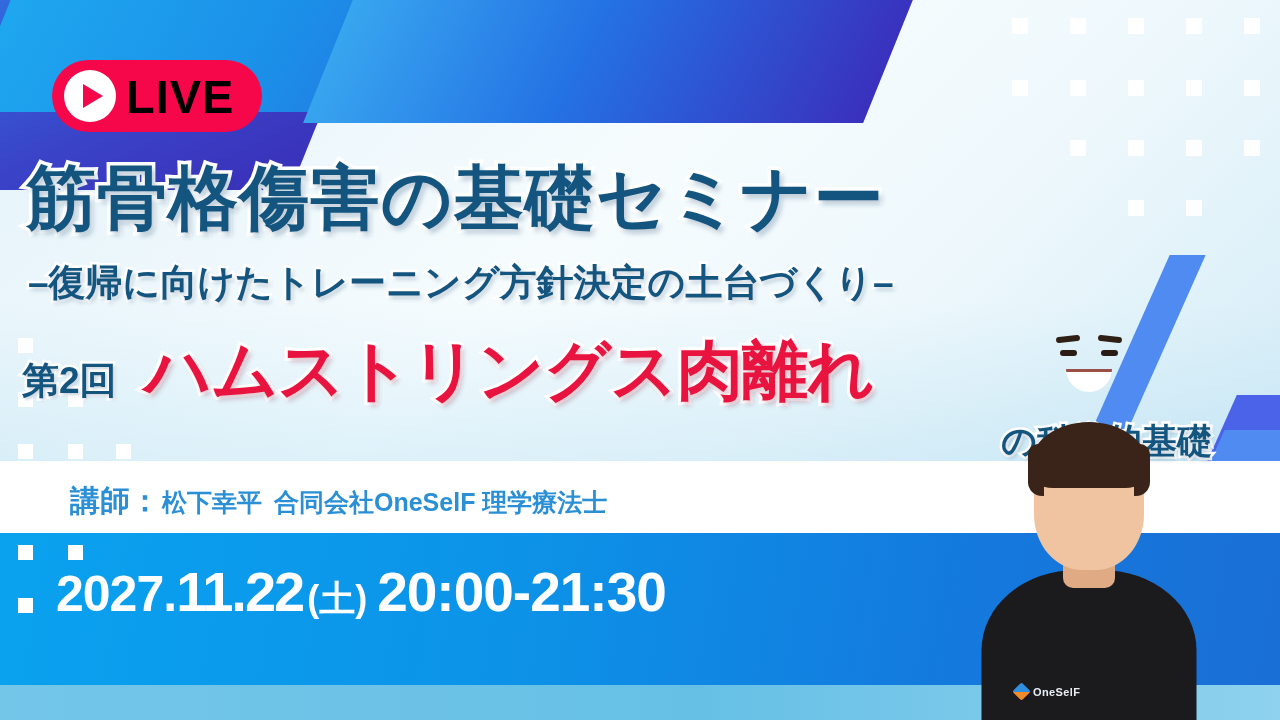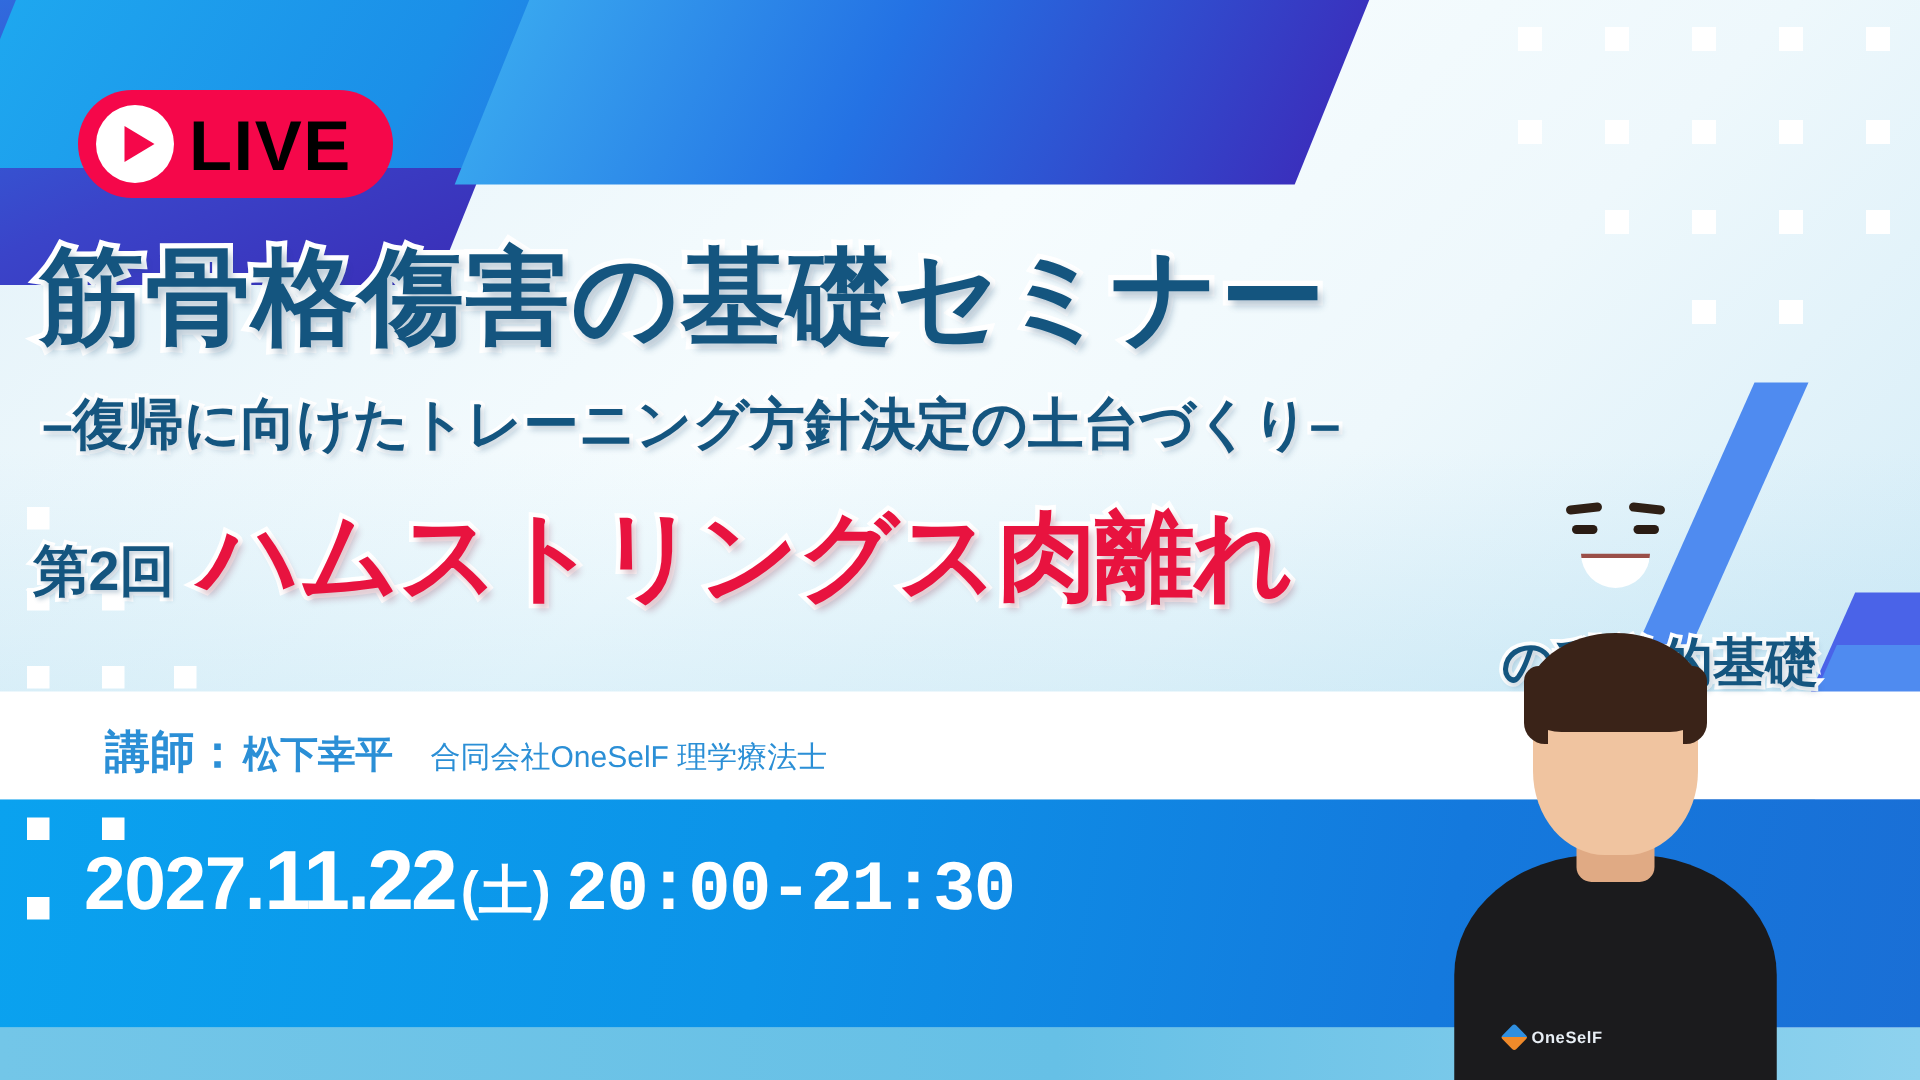--- a/index.html
+++ b/index.html
@@ -107,21 +107,21 @@
     align-items: baseline;
     white-space: nowrap;
   }
   .episode-no {
     font-size: 37px;
     font-weight: 700;
     color: #14557f;
     -webkit-text-stroke: 5px #ffffff;
     paint-order: stroke fill;
     text-shadow: 2px 2px 3px rgba(30,80,120,0.25);
-    margin-right: 16px;
+    margin-right: 28px;
   }
   .headline-red {
     font-size: 66px;
     font-weight: 700;
     letter-spacing: -1px;
     color: #e8133f;
     -webkit-text-stroke: 6px #ffffff;
     paint-order: stroke fill;
     text-shadow: 3px 4px 5px rgba(120,20,50,0.25);
   }
@@ -199,24 +199,24 @@
     font-weight: 700;
     color: #2b8fd6;
   }
   .speaker-name {
     font-size: 25px;
     font-weight: 700;
     color: #2b8fd6;
     margin-left: 2px;
   }
   .speaker-affil {
-    font-size: 20px;
-    font-weight: 400;
+    font-size: 25px;
+    font-weight: 700;
     color: #2b8fd6;
-    margin-left: 25px;
+    margin-left: 12px;
   }
 
   
   .band-date {
     position: absolute;
     left: 0; right: 0;
     top: 533px;
     height: 152px;
     background: linear-gradient(100deg, #0aa2ef 0%, #0c93e8 40%, #1479dd 75%, #1a6fd6 100%);
   }
@@ -225,21 +225,21 @@
     left: 56px;
     top: 560px;
     display: flex;
     align-items: baseline;
     white-space: nowrap;
     color: #ffffff;
   }
   .date-year { font-size: 50px; font-weight: 700; letter-spacing: -1px; }
   .date-md   { font-size: 56px; font-weight: 700; letter-spacing: -2px; line-height: 0.9; }
   .date-dow  { font-size: 36px; font-weight: 700; margin-left: 4px; }
-  .date-time { font-size: 47px; font-weight: 700; margin-left: 10px; letter-spacing: -1px; font-family: Liberation Mono, monospace; }
+  .date-time { font-size: 55px; font-weight: 700; margin-left: 10px; letter-spacing: -1px; }
 
   .band-foot {
     position: absolute;
     left: 0; right: 0;
     top: 685px;
     height: 35px;
     background: linear-gradient(90deg, #73c6e8 0%, #66c0e6 55%, #8ed2ee 100%);
   }
 
   
@@ -266,21 +266,21 @@
     top: 255px;
     width: 36px;
     height: 250px;
     background: #4f8bf0;
     transform: skewX(-24deg);
   }
 
   
   .photo {
     position: absolute;
-    right: 96px;
+    right: 84px;
     bottom: 0;
     width: 215px;
     height: 300px;
     text-align: center;
   }
   .ph-body {
     position: absolute;
     left: 50%;
     bottom: 0;
     transform: translateX(-50%);

